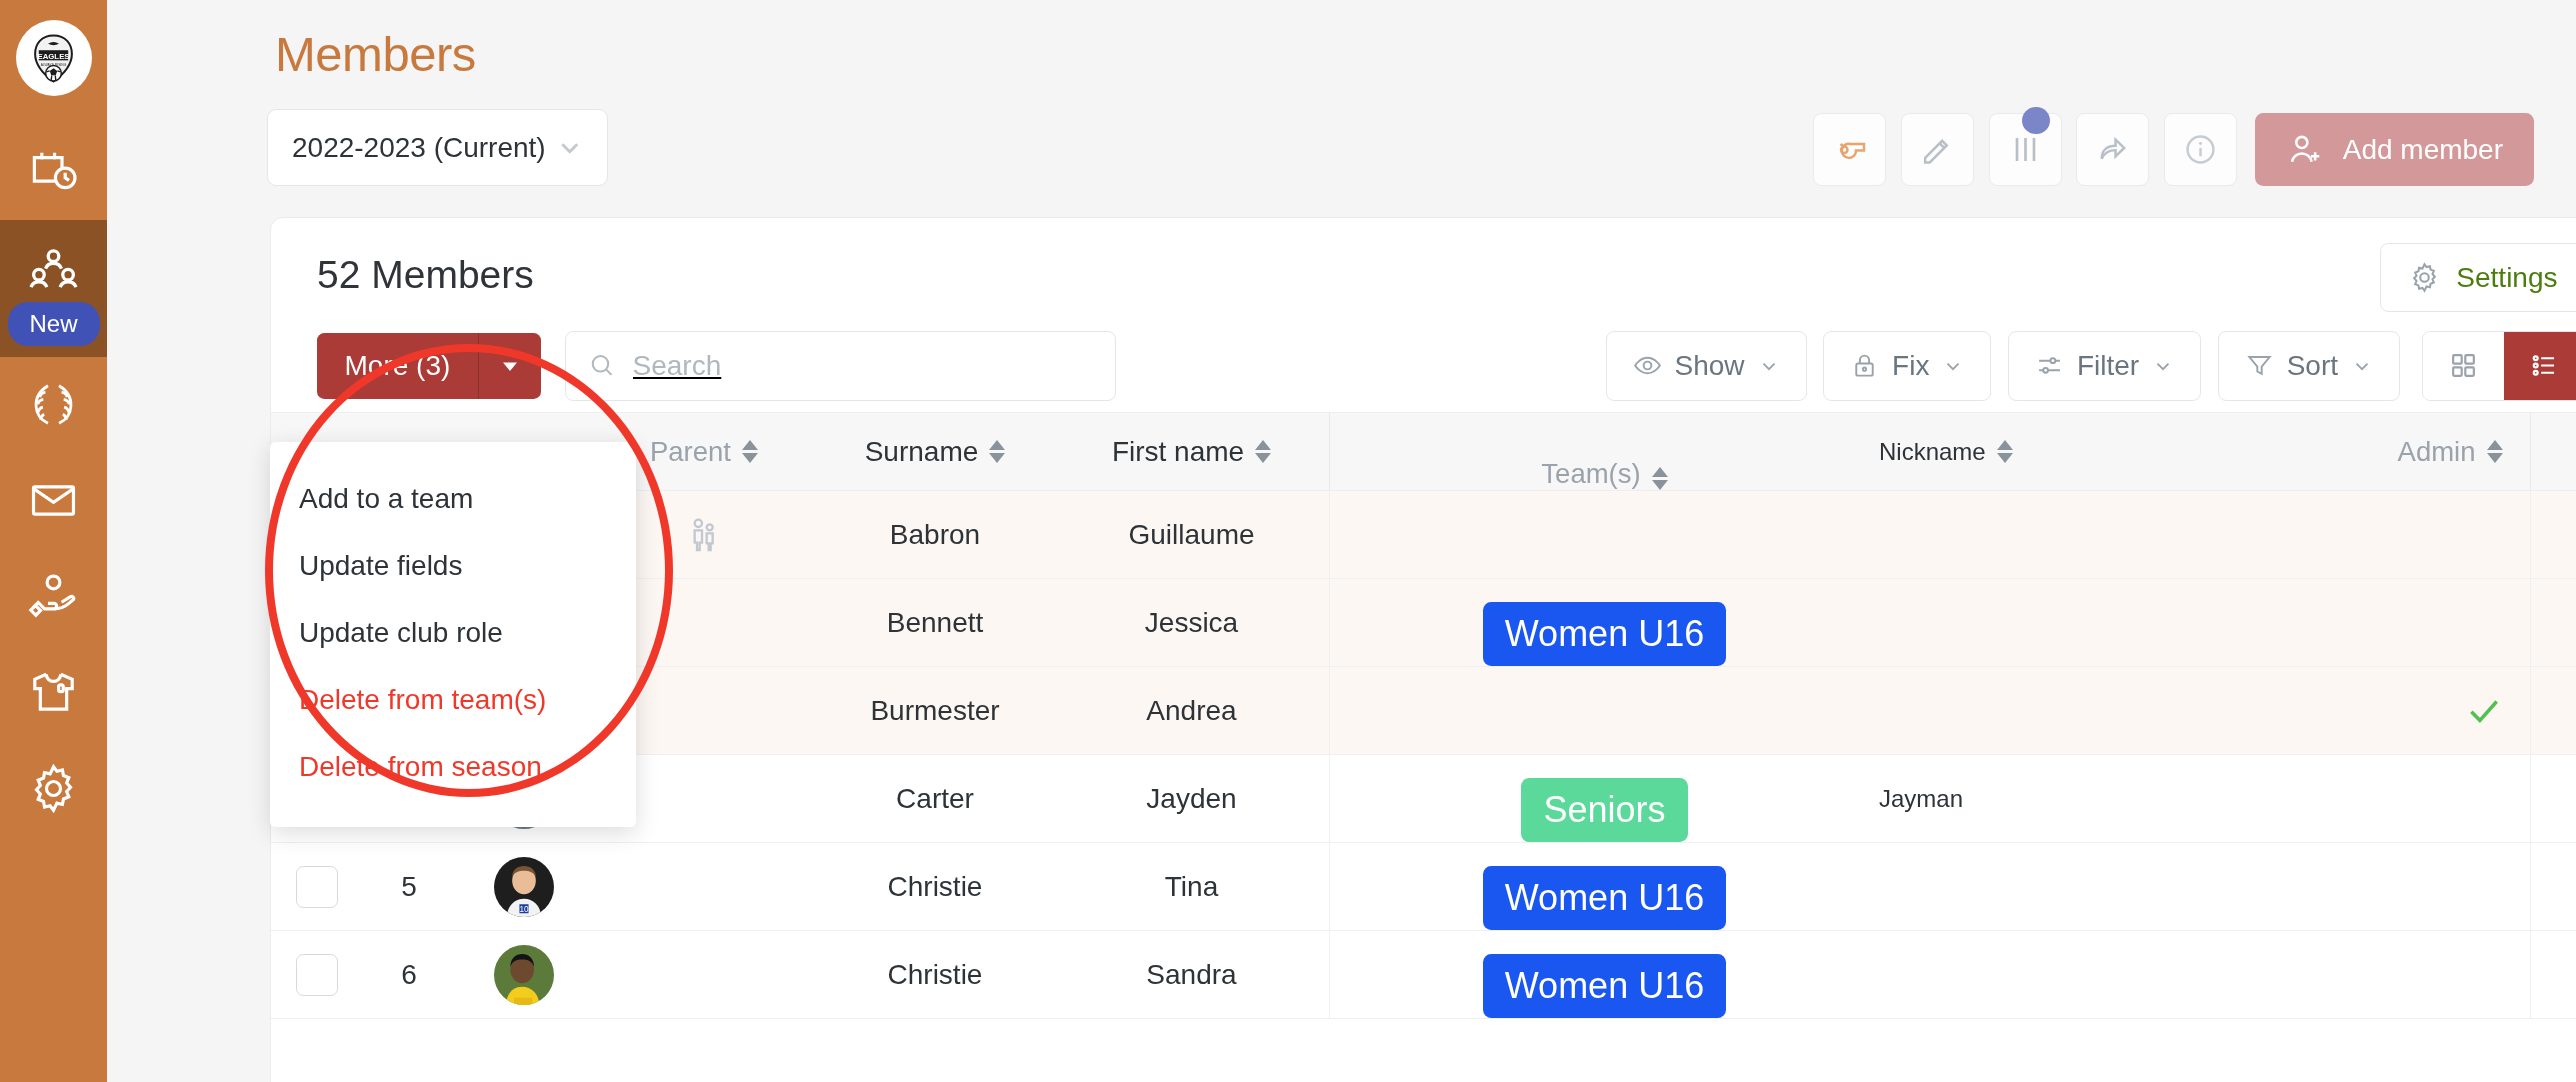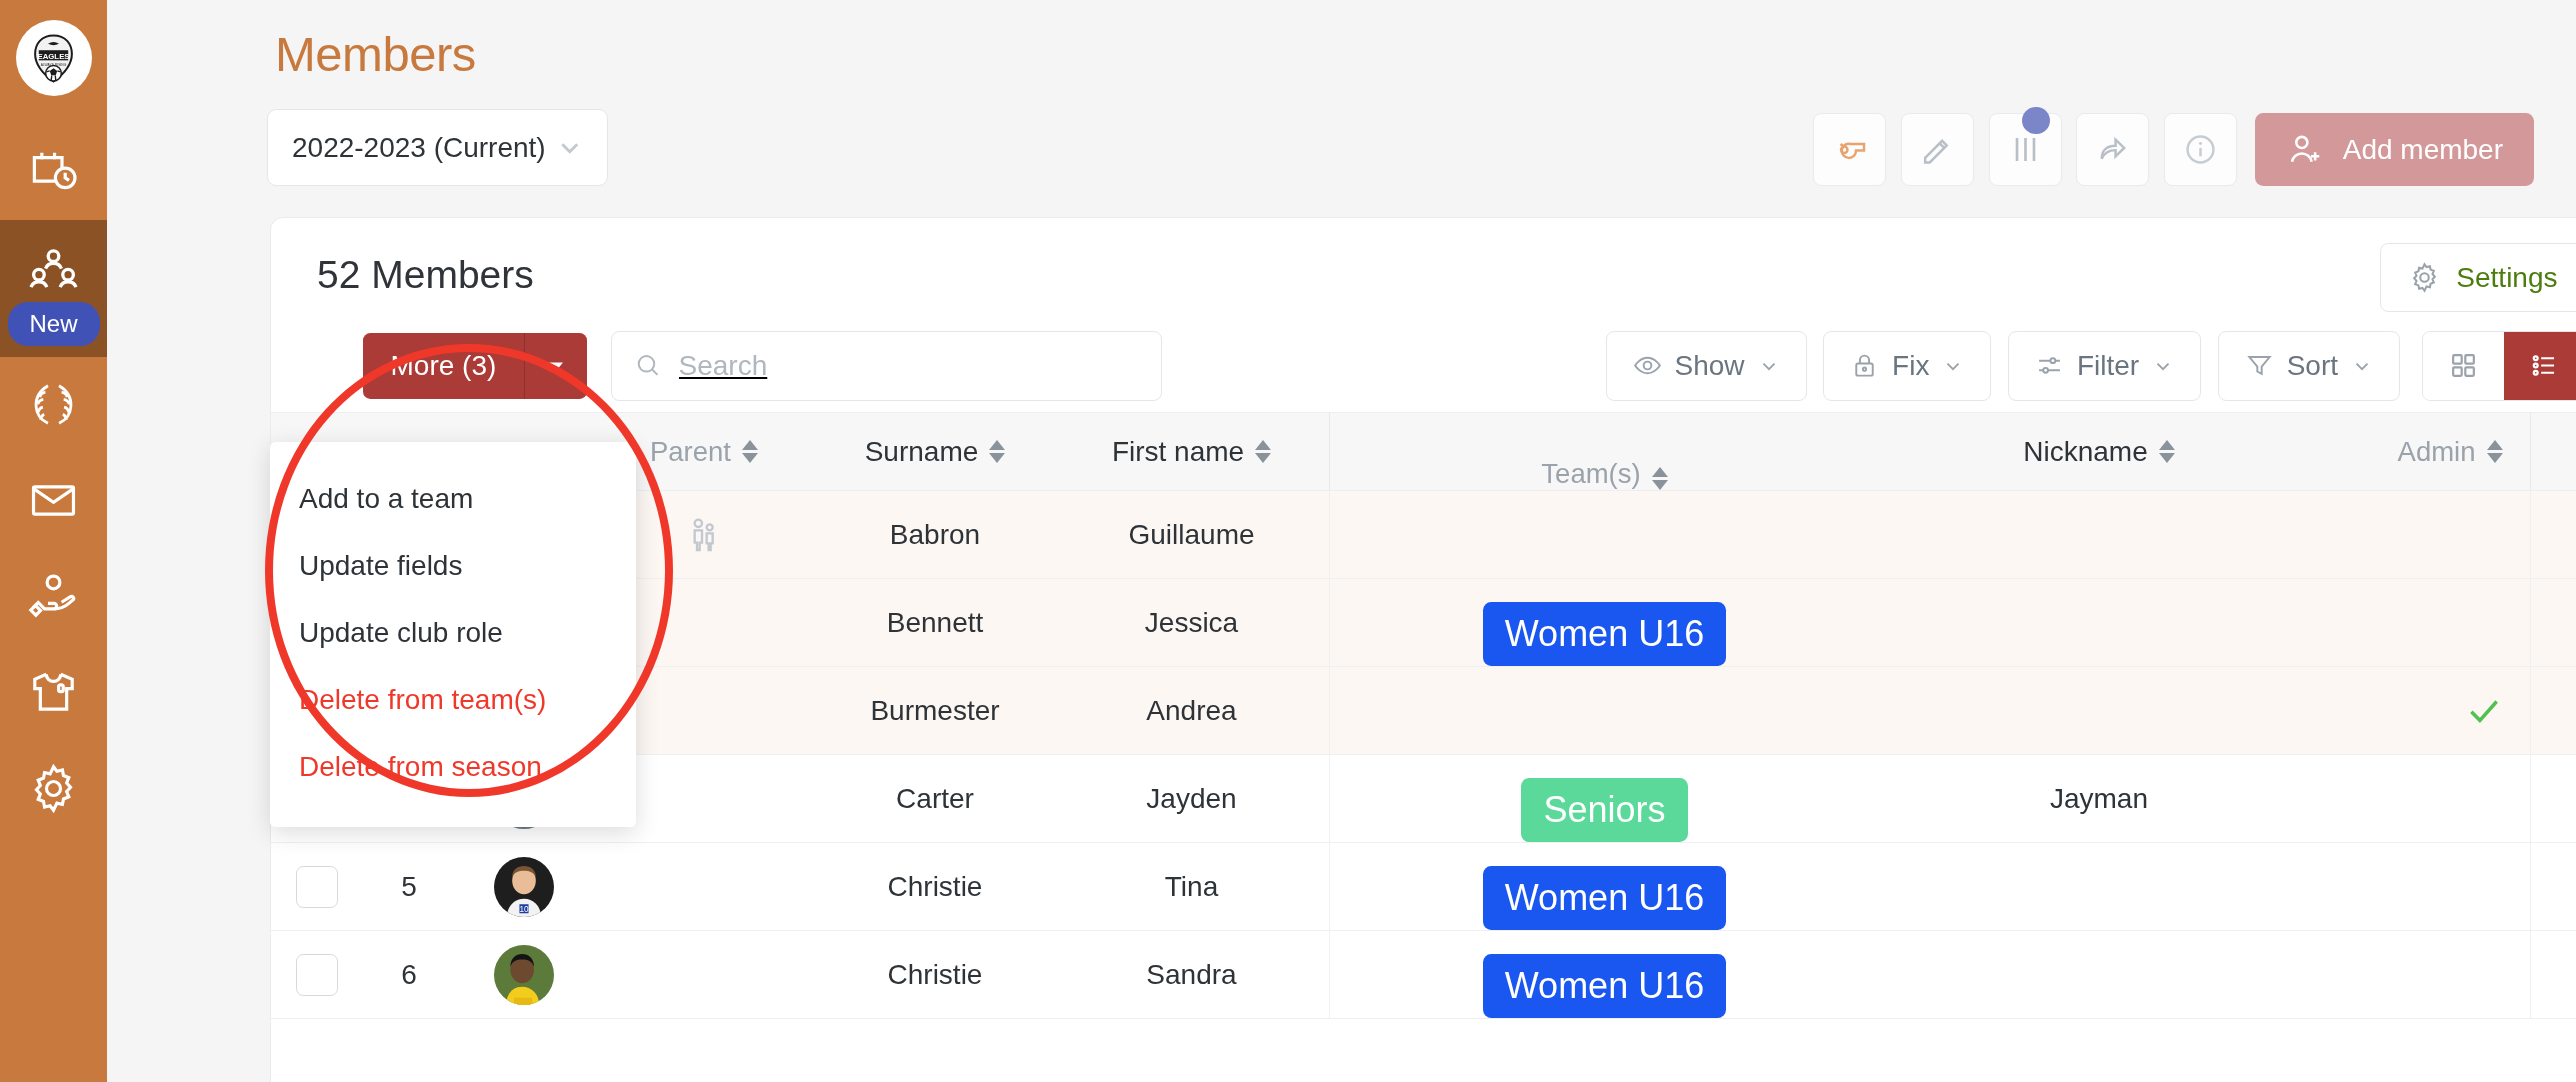--- a/index.html
+++ b/index.html
@@ -104,21 +104,20 @@
   .toolbar {
     position: relative; height: 93px; padding: 0 46px;
     display: flex; align-items: center;
   }
   .more-btn-group { display: flex; height: 66px; }
   .more-btn {
     background: #ab3b36; color: #fff; font-size: 28px;
     display: flex; align-items: center; padding: 0 27.5px;
     border-radius: 7.3px 0 0 7.3px; cursor: pointer;
     border-right: 1.4px solid #8f2f2b;
-    margin-left: 46px;
   }
   .more-caret {
     background: #ab3b36; width: 62px;
     display: flex; align-items: center; justify-content: center;
     border-radius: 0 7.3px 7.3px 0; cursor: pointer;
   }
   .search-box {
     margin-left: 24px; width: 551px; height: 70px;
     border: 1.4px solid #e3e6ea; border-radius: 8.2px;
     background: #ffffff; display: flex; align-items: center;
@@ -175,22 +174,22 @@
   .c-num   { width: 92px; display:flex; align-items:center; justify-content:center; flex:0 0 92px;
              font-size: 28px; color: #2e3338; }
   .c-av    { width: 137px; display:flex; align-items:center; justify-content:center; flex:0 0 137px;}
   .c-par   { width: 224px; display:flex; align-items:center; justify-content:center; flex:0 0 224px;}
   .c-sur   { width: 238px; display:flex; align-items:center; justify-content:center; flex:0 0 238px;
              font-size: 28px; color: #2e3338; }
   .c-fst   { width: 275px; display:flex; align-items:center; justify-content:center; flex:0 0 275px;
              font-size: 28px; color: #2e3338; }
   .c-team  { width: 550px; display:flex; align-items:flex-end; justify-content:center; flex:0 0 550px;
              border-left: 1.4px solid #eef0f2; }
-  .c-nick  { width: 440px; display:flex; align-items:center; justify-content:center; flex:0 0 440px;
-             font-size: 28px; color: #2e3338; }
+  .c-nick  { width: 440px; display:flex; align-items:center; justify-content:flex-start; flex:0 0 440px;
+             font-size: 24px; color: #2e3338; }
   .c-adm   { width: 211px; display:flex; align-items:center; justify-content:flex-end; flex:0 0 211px;
              padding-right: 27.5px; }
   .c-more  { width: 160px; display:flex; align-items:center; justify-content:center; flex:0 0 160px;
              border-left: 1.4px solid #eef0f2; font-size: 37px; color: #7b838c;
              letter-spacing: 3.7px; cursor: pointer; }
 
   .thead .c-team, .thead .c-more { border-left: 1.4px solid #e6e8eb; }
   .thead .c-par, .thead .c-sur, .thead .c-fst, .thead .c-nick, .thead .c-adm { }
 
   .chk {

